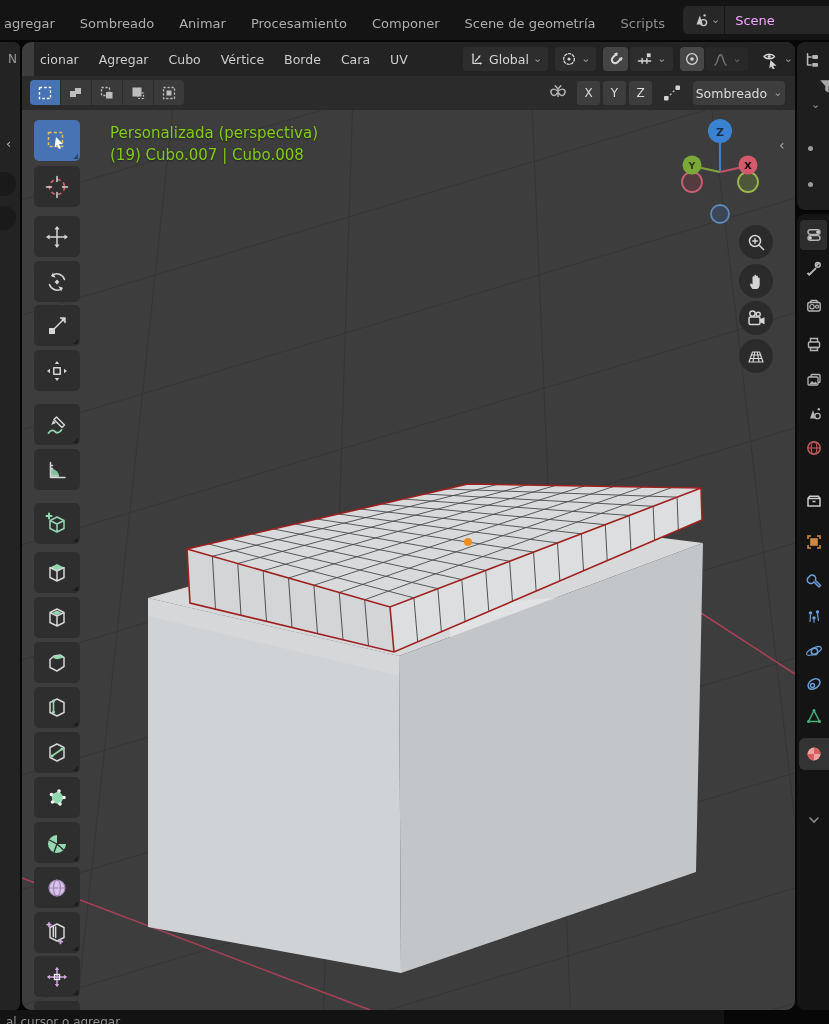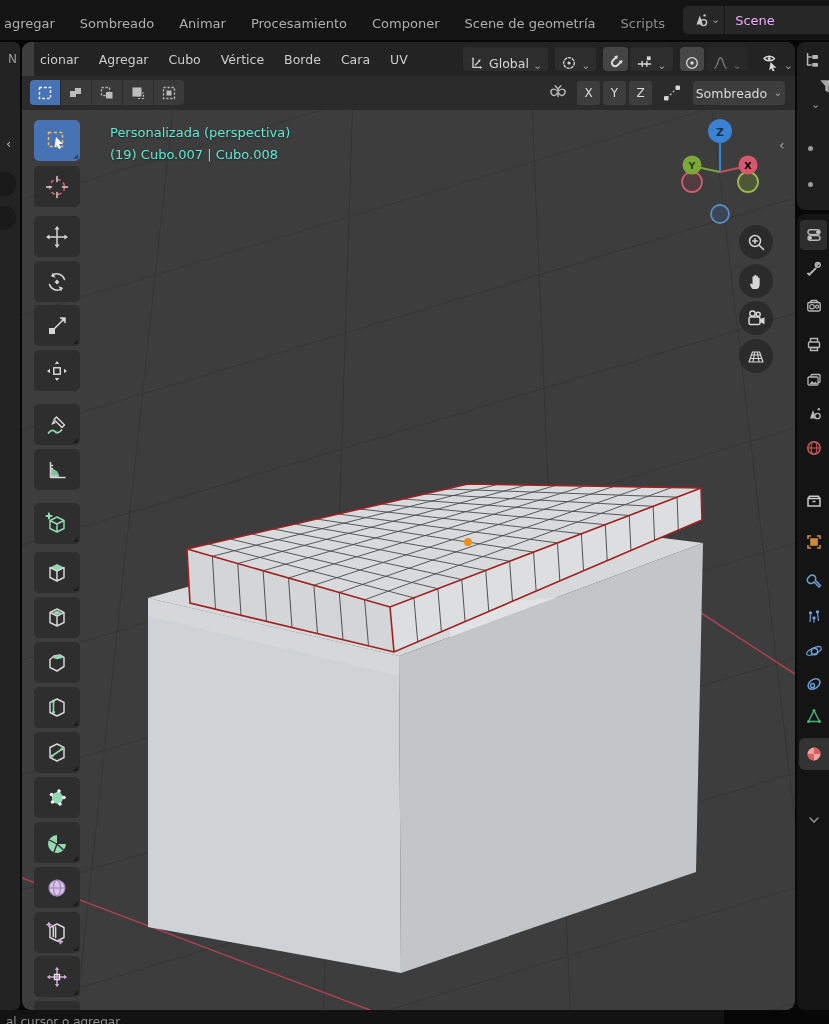--- a/index.html
+++ b/index.html
@@ -17,36 +17,36 @@
   #left-strip{position:absolute;left:0;top:42px;width:20px;height:968px;background:#232323;border-radius:0 6px 6px 0;overflow:hidden;}
   #left-strip .n{position:absolute;left:8px;top:10px;font-size:12px;color:#9a9a9a;}
   #left-strip .c1,#left-strip .c2{position:absolute;left:-8px;width:24px;height:24px;border-radius:50%;background:#1a1a1a;}
   #strip-collapse{position:absolute;left:6px;top:94px;color:#b5b5b5;font-size:13px;}
   
   #viewport{position:absolute;left:22px;top:42px;width:773px;height:968px;background:#3d3d3d;border-radius:9px;overflow:hidden;}
   #vp-row1{position:absolute;left:12px;top:0;width:100%;height:34px;background:#232323;}
   #vp-menus{position:absolute;left:6px;top:0;height:34px;display:flex;align-items:center;gap:20px;}
   .vp-menu{font-size:12.5px;color:#cdcdcd;white-space:nowrap;}
   #vp-row1-right{position:absolute;right:8px;top:0;height:34px;display:flex;align-items:center;gap:7px;}
-  .pill{height:24px;background:#2d2d2d;border-radius:4px;display:flex;align-items:flex-end;padding:0 6px;gap:4px;}
+  .pill{height:24px;background:#2d2d2d;border-radius:4px;display:flex;align-items:center;padding:0 6px;gap:4px;}
   .pill .lbl{font-size:12.5px;color:#d6d6d6;}
   .dim{opacity:.55;}
   #vp-row2{position:absolute;left:0;top:34px;width:100%;height:34px;background:#2b2b2b;}
   #mode-group{position:absolute;left:8px;top:4px;display:flex;gap:1px;}
   .mb{width:30px;height:25px;background:#3a3a3a;display:flex;align-items:center;justify-content:center;}
   .mb:first-child{border-radius:4px 0 0 4px;}
   .mb:last-child{border-radius:0 4px 4px 0;}
   .mb.on{background:#4772b3;}
   #row2-right{position:absolute;right:10px;top:5px;display:flex;align-items:center;gap:3px;}
   .axbtn{width:23px;height:24px;background:#3d3d3d;border-radius:3px;color:#dcdcdc;font-size:12px;display:flex;align-items:center;justify-content:center;}
   #opciones{height:24px;min-width:92px;background:#3d3d3d;border-radius:4px;display:flex;align-items:center;justify-content:center;gap:6px;margin-left:6px;}
   #opciones .lbl{font-size:12.5px;color:#dcdcdc;}
   
   #vp-overlay{position:absolute;left:88px;top:80px;pointer-events:none;}
-  #vp-overlay div{font-size:13px;color:#5eead4;line-height:22px;text-shadow:0 1px 2px rgba(0,0,0,.45);}
+  #vp-overlay div{font-size:15px;color:#84cc16;line-height:22px;text-shadow:0 1px 2px rgba(0,0,0,.45);}
   
   .tb{position:absolute;left:12px;width:46px;height:41px;background:#2e2e2e;border-radius:5px;display:flex;align-items:center;justify-content:center;}
   .tb.on{background:#4772b3;}
   .tb.tri:after{content:"";position:absolute;right:2px;bottom:2px;border-left:5px solid transparent;border-bottom:5px solid rgba(0,0,0,.38);}
   
   .navb{position:absolute;left:717px;width:34px;height:34px;border-radius:50%;background:rgba(40,40,40,.85);display:flex;align-items:center;justify-content:center;}
   #vp-collapse{position:absolute;left:757px;top:95px;color:#a8a8a8;font-size:14px;}
   
   #outliner{position:absolute;left:797px;top:42px;width:32px;height:168px;background:#1e1e1e;border-radius:8px 0 0 8px;overflow:hidden;}
   #outliner .dot{position:absolute;left:11px;width:5px;height:5px;border-radius:50%;background:#9a9a9a;}

